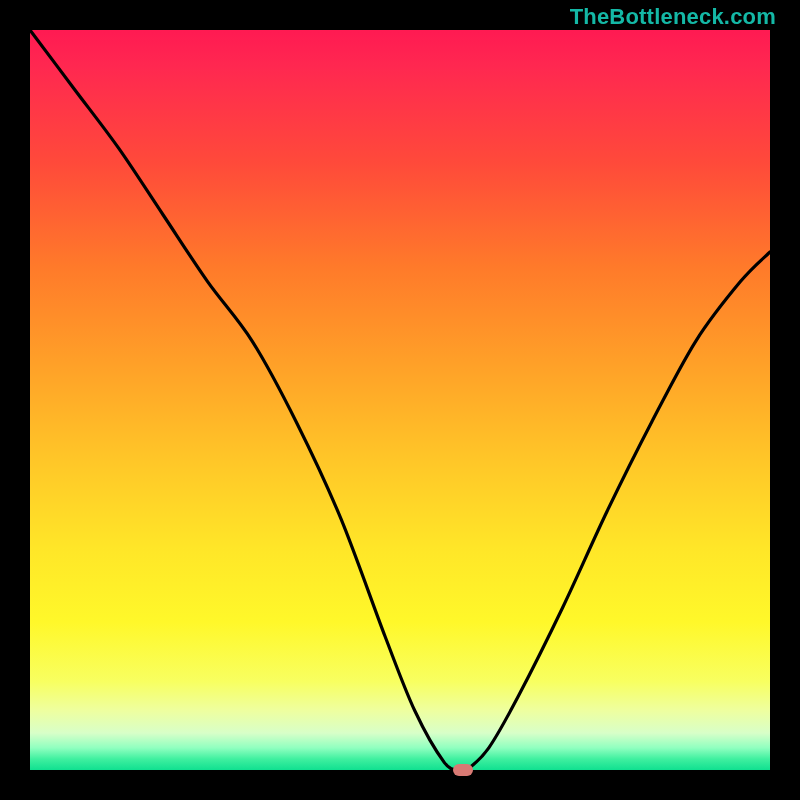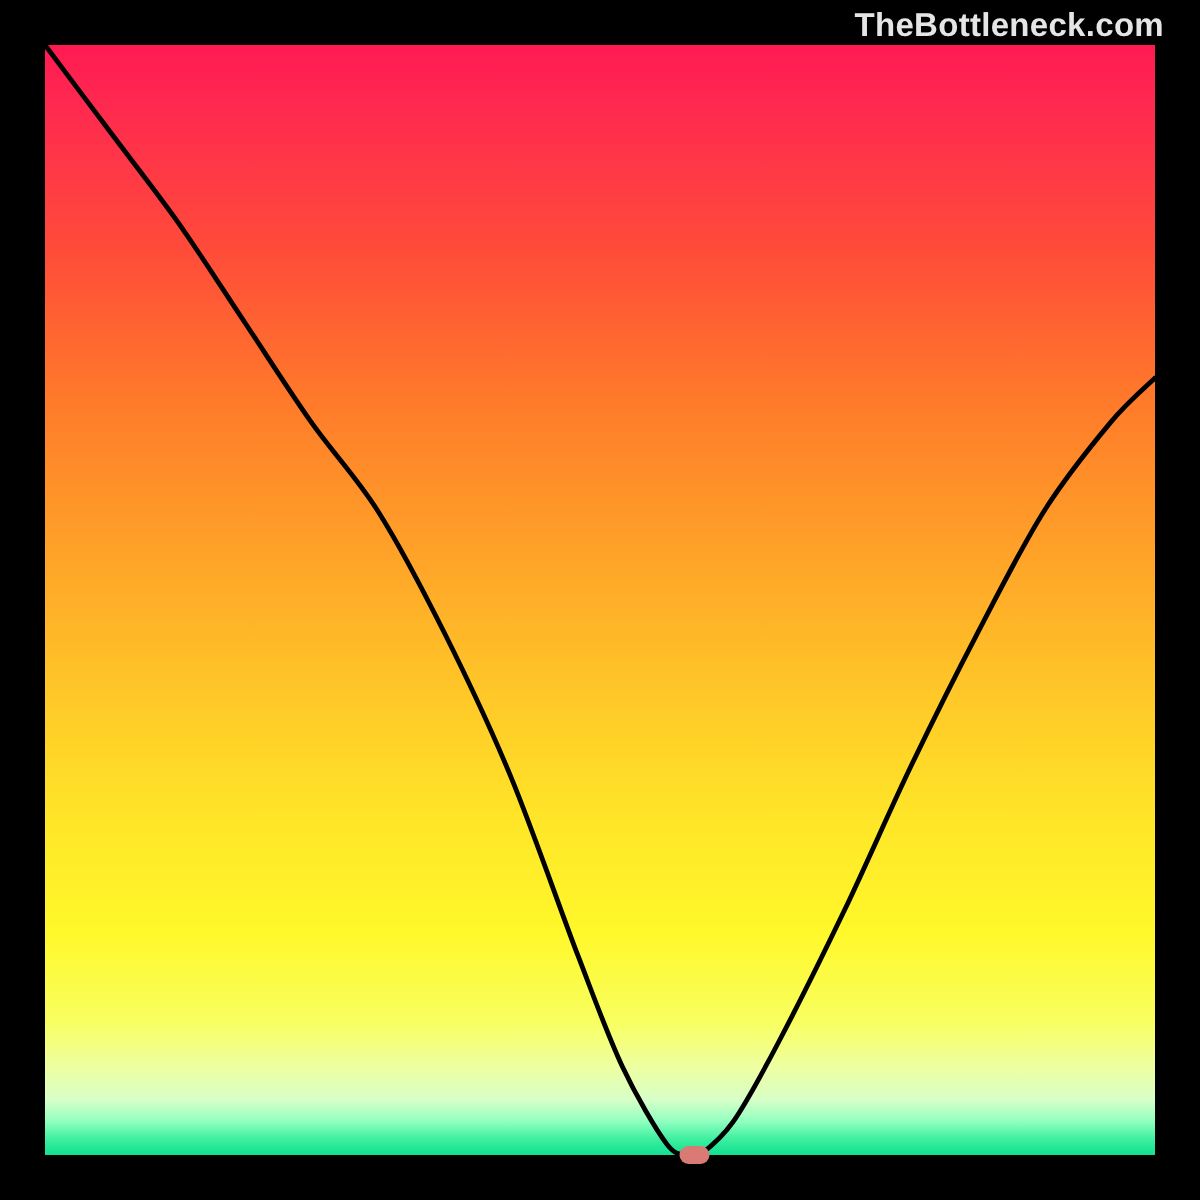--- a/index.html
+++ b/index.html
@@ -38,21 +38,21 @@
       #10e090 100%
     );
   }
   .watermark {
     position: absolute;
     top: 4px;
     right: 24px;
     font-family: Arial, Helvetica, sans-serif;
     font-size: 22px;
     font-weight: 600;
-    color: #e5e5e5;
+    color: #14b8a6;
     letter-spacing: 0.2px;
   }
   svg.curve {
     position: absolute;
     left: 0;
     top: 0;
     width: 740px;
     height: 740px;
   }
   .marker {

